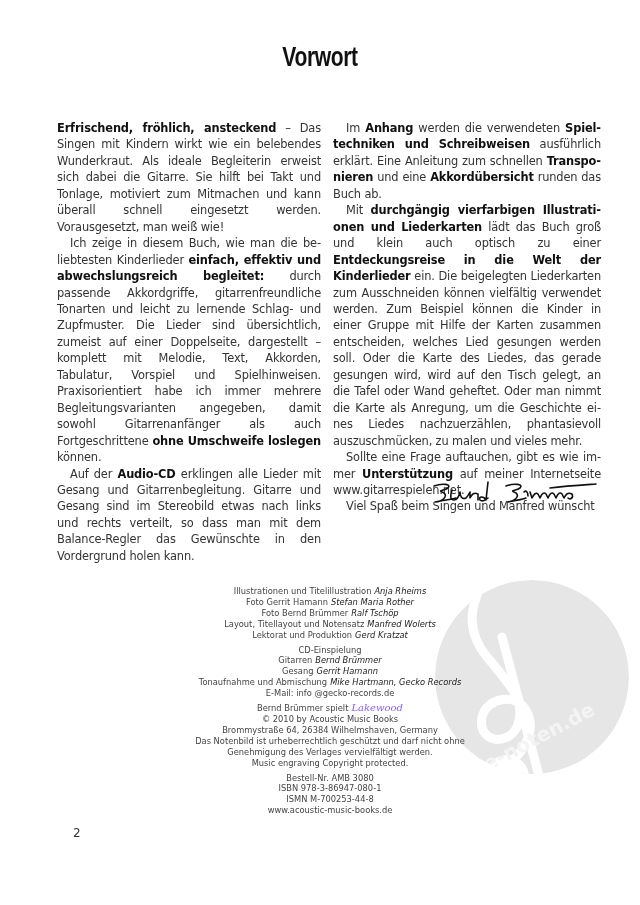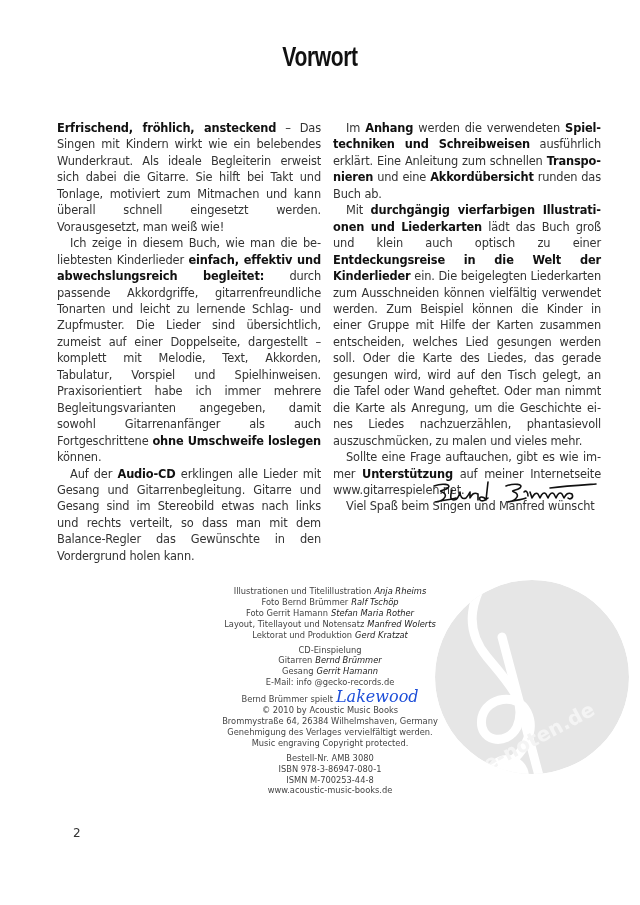--- a/index.html
+++ b/index.html
@@ -28,21 +28,21 @@
     .watermark {
       position: absolute; left: 432px; top: 577px; width: 200px; height: 200px;
     }
     .credits {
       position: absolute; left: 160px; top: 586px; width: 340px; text-align: center;
       font-size: 8.3px; line-height: 10.9px; color: #444;
     }
     .credits .gap { height: 4px; }
     .credits i { font-style: italic; color: #222; margin-left: 3px; }
     .lakewood {
-      font-family: "DejaVu Serif", serif; font-style: italic; font-size: 16px; color: #1d4ed8; margin-left: 3px;
+      font-family: "DejaVu Serif", serif; font-style: italic; font-size: 10px; color: #8b5cf6; margin-left: 3px;
     }
     .pageno {
       position: absolute; left: 73px; top: 826px; font-size: 12px; color: #333;
     }
   </style>
 </head>
 <body>
 
 <div class="title">Vorwort</div>
 
@@ -82,33 +82,35 @@
       <path d="M60 -10 C40 20, 30 50, 55 80 C80 110, 95 125, 85 150 C75 170, 45 165, 50 140 C55 120, 85 115, 95 135 C105 155, 90 180, 70 190"></path>
       <path d="M70 60 L110 210"></path>
     </g>
     <circle cx="75" cy="200" r="22" fill="#ffffff"></circle>
     <text x="98" y="172" fill="#f4f4f4" font-family="DejaVu Sans, sans-serif" font-weight="bold" font-size="20" transform="rotate(-28 98 172)" text-anchor="middle">alle-noten.de</text>
   </g>
 </svg>
 
 <div class="credits">
   <div><span>Illustrationen und Titelillustration</span><i>Anja Rheims</i></div>
+  <div><span>Foto Gerrit Hamann</span><i>Stefan Maria Rother</i></div>
   <div><span>Foto Bernd Brümmer</span><i>Ralf Tschöp</i></div>
-  <div><span>Foto Gerrit Hamann</span><i>Stefan Maria Rother</i></div>
   <div><span>Layout, Titellayout und Notensatz</span><i>Manfred Wolerts</i></div>
   <div><span>Lektorat und Produktion</span><i>Gerd Kratzat</i></div>
   <div class="gap"></div>
   <div>CD-Einspielung</div>
   <div><span>Gitarren</span><i>Bernd Brümmer</i></div>
   <div><span>Gesang</span><i>Gerrit Hamann</i></div>
+  <div><span>Tonaufnahme und Abmischung</span><i>Mike Hartmann, Gecko Records</i></div>
   <div>E-Mail: info @gecko-records.de</div>
   <div class="gap"></div>
   <div><span>Bernd Brümmer spielt</span><span class="lakewood">Lakewood</span></div>
   <div>© 2010 by Acoustic Music Books</div>
   <div>Brommystraße 64, 26384 Wilhelmshaven, Germany</div>
+  <div>Das Notenbild ist urheberrechtlich geschützt und darf nicht ohne</div>
   <div>Genehmigung des Verlages vervielfältigt werden.</div>
   <div>Music engraving Copyright protected.</div>
   <div class="gap"></div>
   <div>Bestell-Nr. AMB 3080</div>
   <div>ISBN 978-3-86947-080-1</div>
   <div>ISMN M-700253-44-8</div>
   <div>www.acoustic-music-books.de</div>
 </div>
 
 <div class="pageno">2</div>

